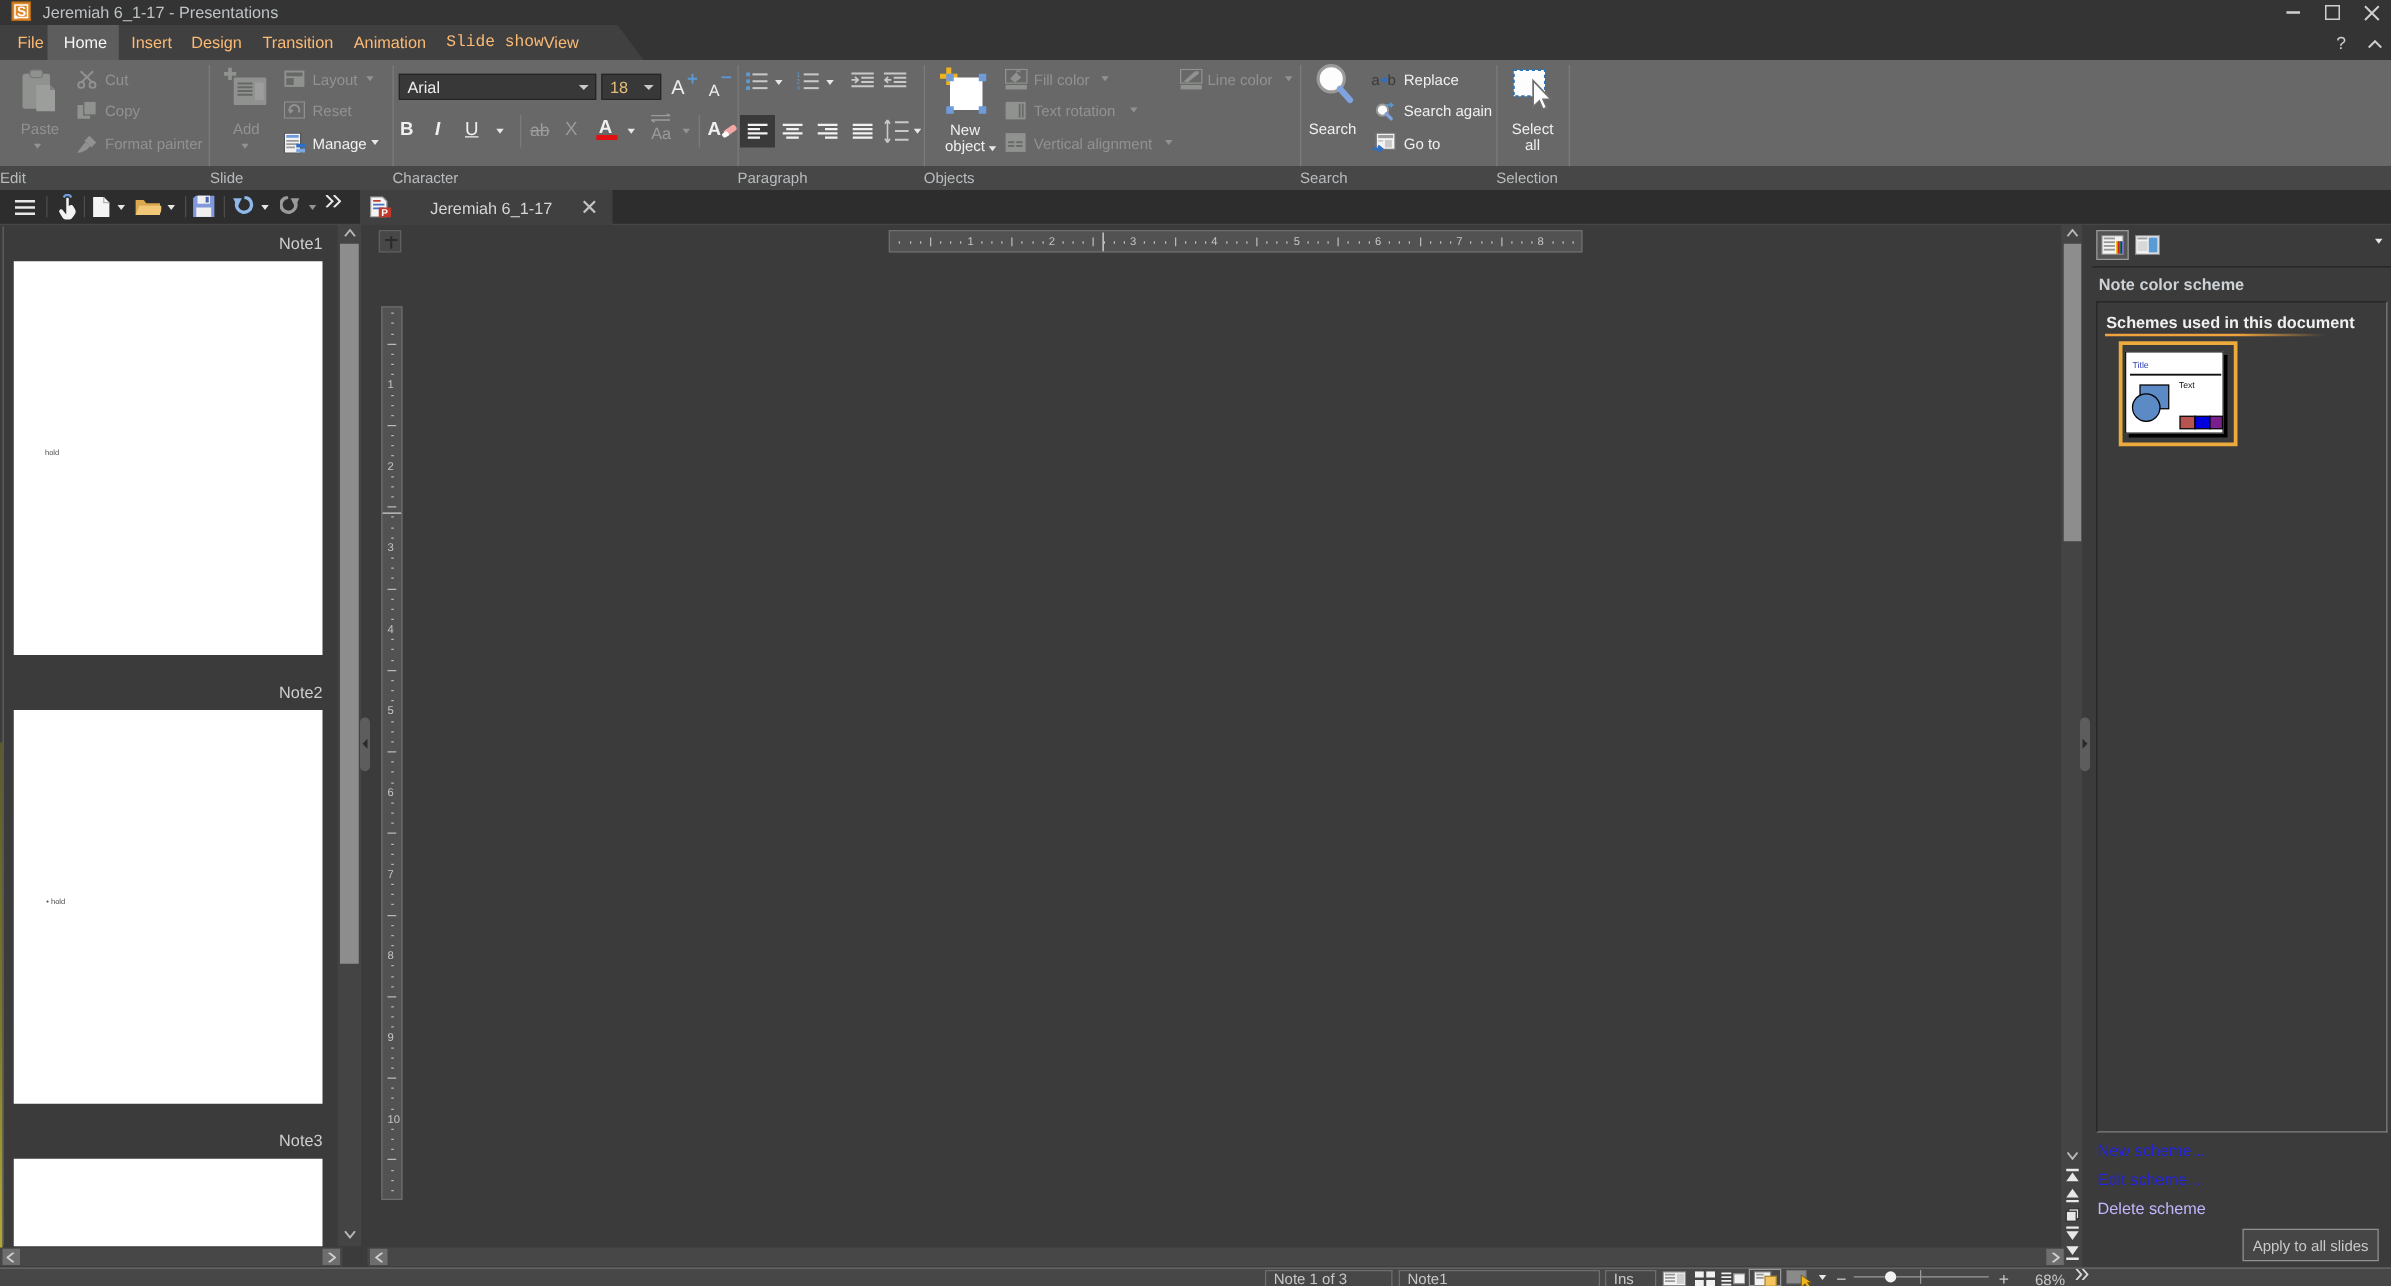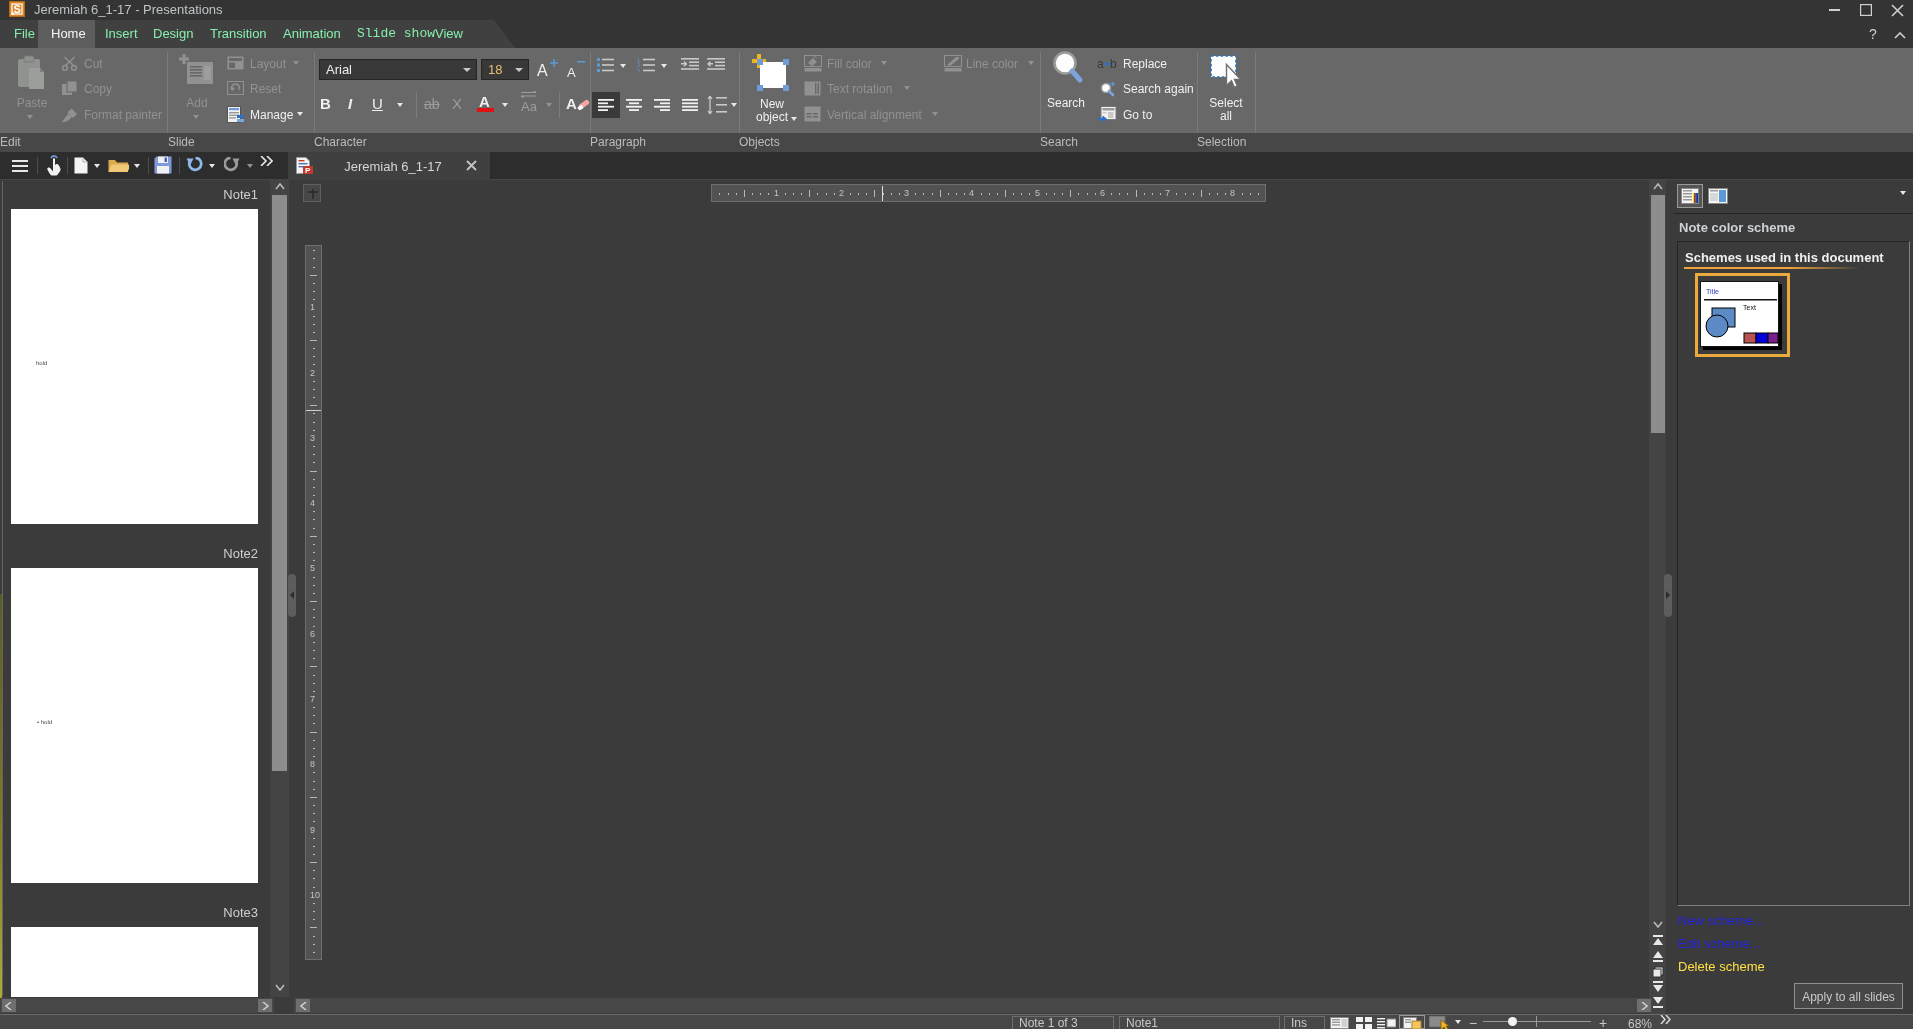--- a/index.html
+++ b/index.html
@@ -8,21 +8,21 @@
 svg { display:block; }
 
 
 #titlebar { left:0; top:0; width:1913px; height:20px; background:#343434; }
 #titletext { left:34px; top:2px; font-size:13px; color:#bdc3c5; }
 
 
 #menubar { left:0; top:20px; width:1913px; height:28px; background:#343434; }
 #menuband { left:0; top:0; width:515px; height:28px; background:#404040;
   clip-path: polygon(0 0, 494px 0, 515px 28px, 0 28px); }
-.menuitem { top:0; height:28px; line-height:28px; font-size:13px; color:#86efac; }
+.menuitem { top:0; height:28px; line-height:28px; font-size:13px; color:#fdba74; }
 #homeactive { left:38px; top:0; width:57px; height:28px; background:#5d5d5d; }
 
 
 #ribbon { left:0; top:48px; width:1913px; height:85px; background:#686868; }
 #groupband { left:0; top:133px; width:1913px; height:19px; background:#474747; }
 .grouplabel { top:2px; font-size:12px; color:#b9bcbe; text-align:left; }
 .rsep { position:absolute; top:52px; width:1px; height:97px; background:#7b7b7b; }
 .rlbl { position:absolute; font-size:12px; line-height:14px; white-space:nowrap; }
 .dis { color:#90938f; }
 .ena { color:#f0f0f0; }
@@ -678,21 +678,21 @@
 <rect x="11" y="26" width="23" height="19" fill="#5b8ac5" stroke="#000"></rect>
 <circle cx="16" cy="44" r="11" fill="#5b8ac5" stroke="#000"></circle>
 <rect x="43" y="51" width="12" height="10" fill="#b85450" stroke="#000"></rect>
 <rect x="55" y="51" width="12" height="10" fill="#0000dd" stroke="#000"></rect>
 <rect x="67" y="51" width="10" height="10" fill="#7a1f8e" stroke="#000"></rect>
           </svg>
 </div>
 </div>
 <div class="rlink" style="top:733px;">New scheme...</div>
 <div class="rlink" style="top:756px;">Edit scheme...</div>
-<div class="rlink" style="top:779px;color:#fde047;">Delete scheme</div>
+<div class="rlink" style="top:779px;color:#c4b5fd;">Delete scheme</div>
 <div id="applybtn">Apply to all slides</div>
 </div>
 <div class="abs" style="left:0px;top:594px;width:2px;height:412px;background:linear-gradient(to bottom,#5c5c26 0%,#7e7a28 55%,#a8a235 90%,#b0aa38 100%);"></div>
 <div class="abs" style="left:2px;top:181px;width:1px;height:815px;background:#646464;"></div>
 <div class="abs sbtrack" style="left:0px;top:998px;width:274px;height:15px;background:#474747;"></div>
 <div class="abs arrbtn" style="left:2px;top:999px;width:14px;height:13px;"></div>
 <svg class="abs" style="left:5px;top:1002px;" width="7" height="8" viewBox="0 0 7 8">
       <path d="M6 0 L1 4 L6 8" stroke="#cfcfcf" stroke-width="1.5" fill="none"></path>
     </svg>
 <div class="abs arrbtn" style="left:258px;top:999px;width:14px;height:13px;"></div>

